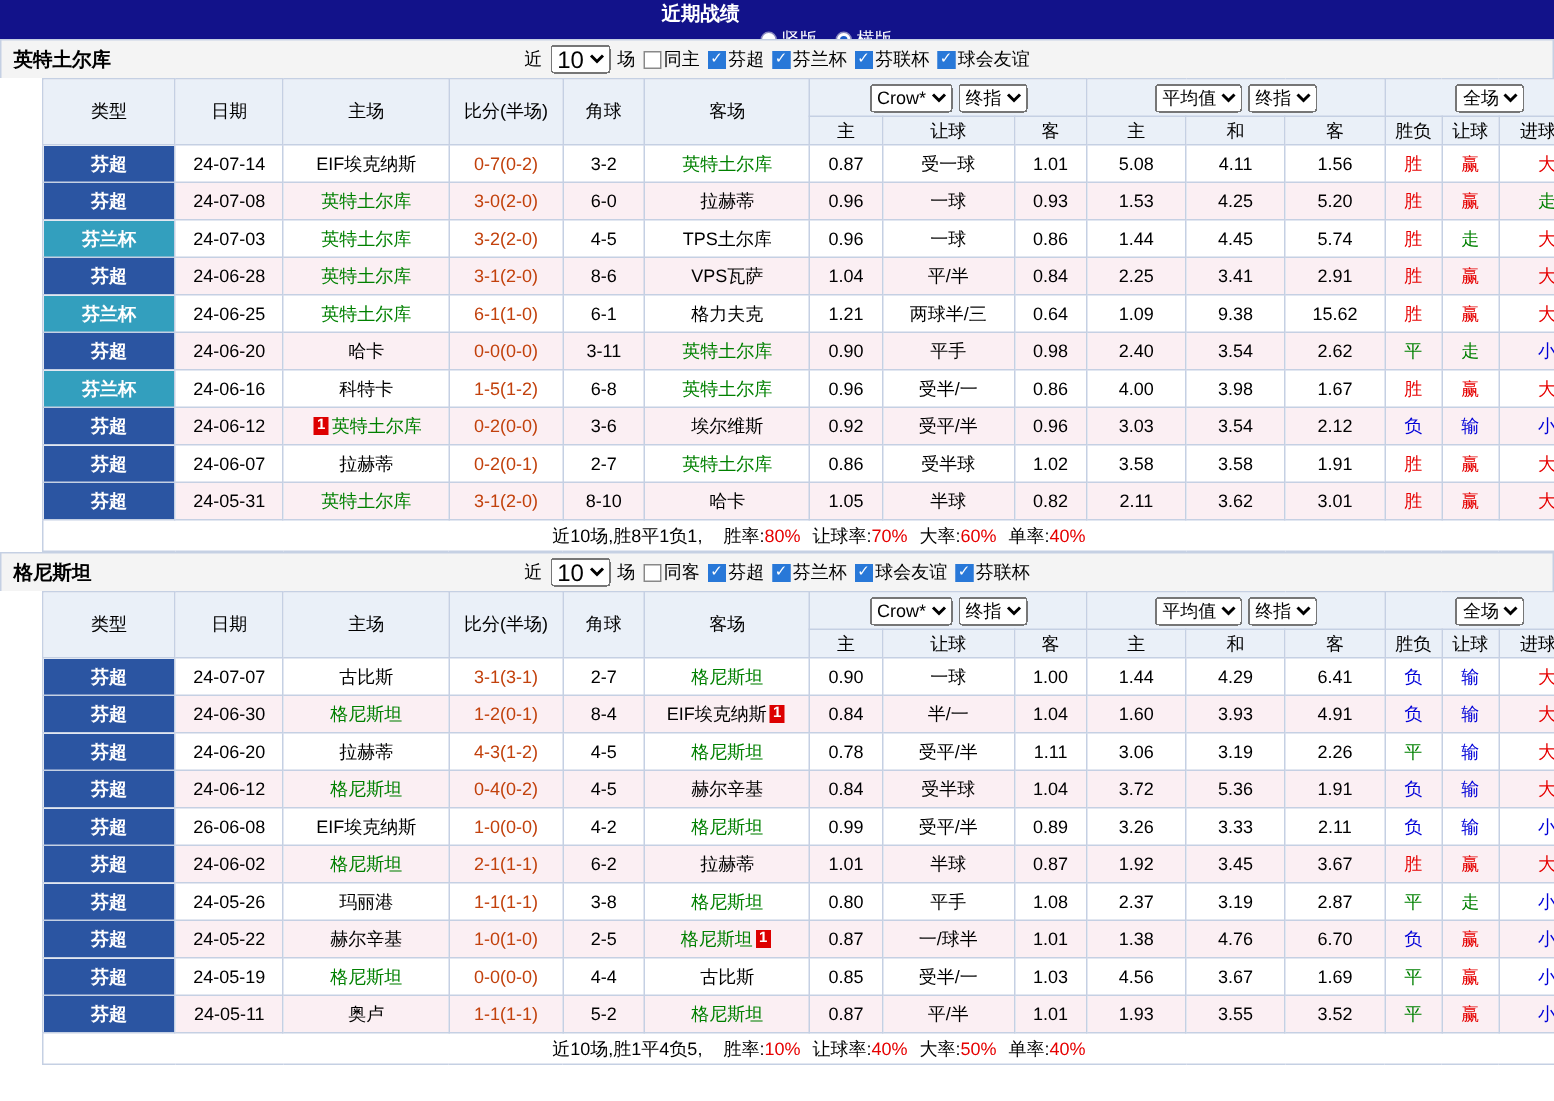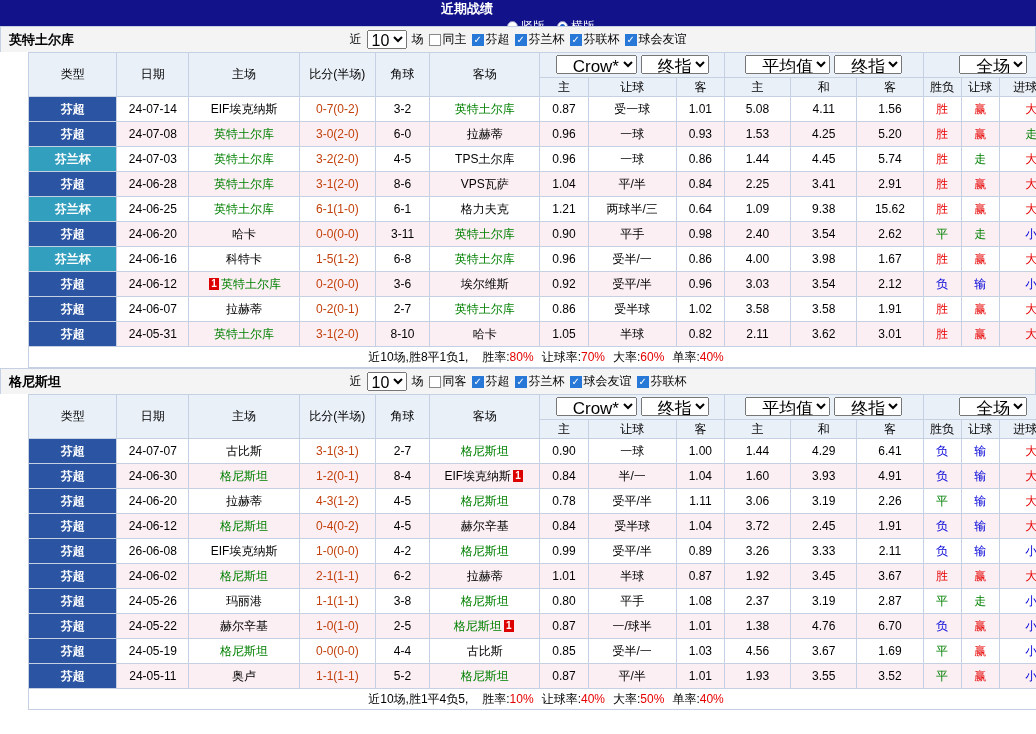--- a/index.html
+++ b/index.html
@@ -50,21 +50,21 @@
   
   table.stats-table {
     width:1036px; border-collapse:collapse; table-layout:fixed;margin-left:28px;
   }
   .stats-table th, .stats-table td {
     border:1px solid #C5D0E3; text-align:center; padding:0;
     white-space:nowrap; overflow:hidden;
   }
   .stats-table thead th { background:#EAF0F8; font-weight:normal; height:25px; }
   .stats-table thead tr.head-sub th { height:19px; }
-  .stats-table thead select { height:19px; font-size:17px; font-family:inherit; cursor:pointer; margin:0 2px;padding-left:12px; }
+  .stats-table thead select { height:19px; font-size:12px; font-family:inherit; cursor:pointer; margin:0 2px; }
   .stats-table tbody td { height:25px; background:#fff; }
   .stats-table tbody tr.alt td { background:#FBEFF3; }
   td.league-cell { color:#fff; font-weight:bold; }
   .team { cursor:pointer; }
   .team.focus { color:#008000; }
   .score { color:#c2410c; cursor:pointer; }
   .badge {
     display:inline-block; background:#DD0000; color:#fff; font-size:10px;
     width:10px; height:12px; line-height:12px; text-align:center;
     margin:0 2px; vertical-align:middle; font-weight:bold;
@@ -466,21 +466,21 @@
           <td class="league-cell" style="background:#2B55A2">芬超</td>
           <td>24-06-12</td>
           <td><span class="team focus">格尼斯坦</span></td>
           <td><span class="score">0-4(0-2)</span></td>
           <td>4-5</td>
           <td><span class="team">赫尔辛基</span></td>
           <td>0.84</td>
           <td>受半球</td>
           <td>1.04</td>
           <td>3.72</td>
-          <td>2.45</td>
+          <td>5.36</td>
           <td>1.91</td>
           <td style="color:#0000D8">负</td>
           <td style="color:#0000D8">输</td>
           <td style="color:#E60000">大</td>
         </tr>
         <tr class="">
           <td class="league-cell" style="background:#2B55A2">芬超</td>
           <td>26-06-08</td>
           <td><span class="team">EIF埃克纳斯</span></td>
           <td><span class="score">1-0(0-0)</span></td>

